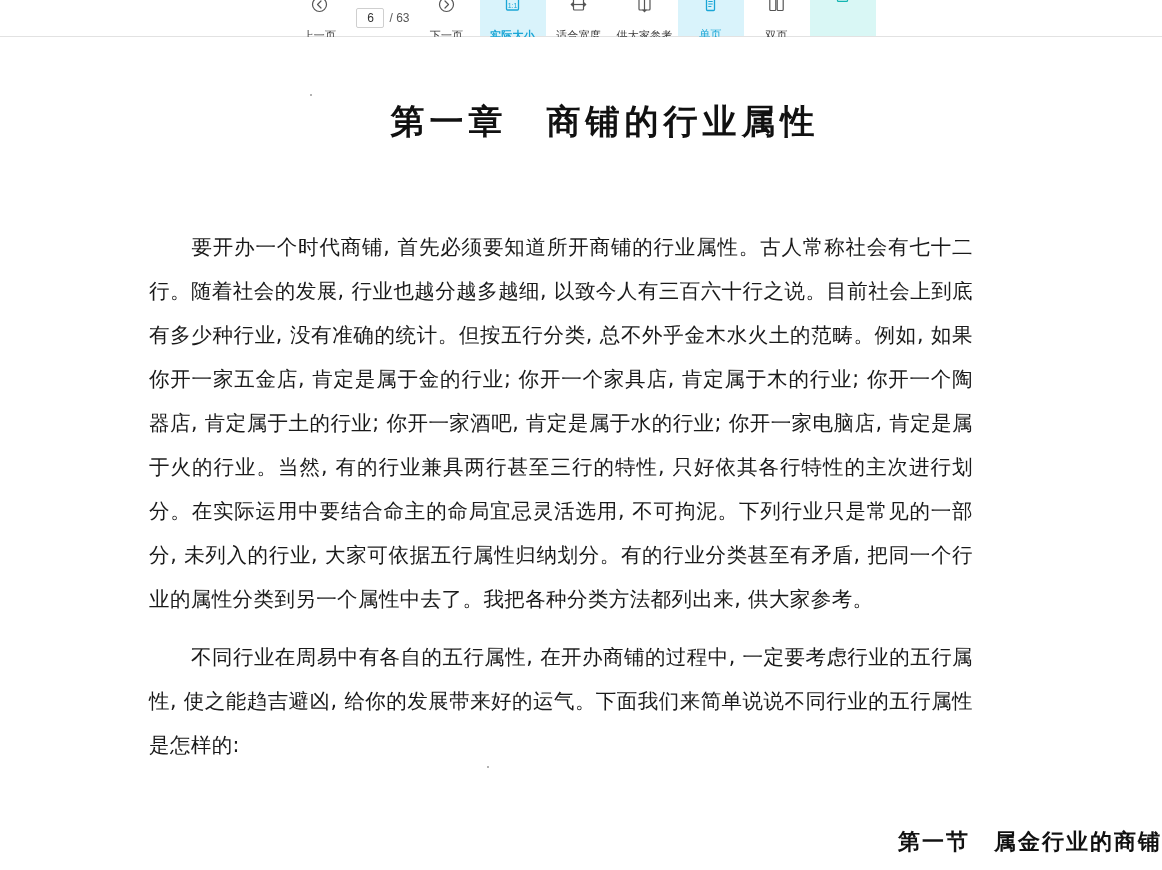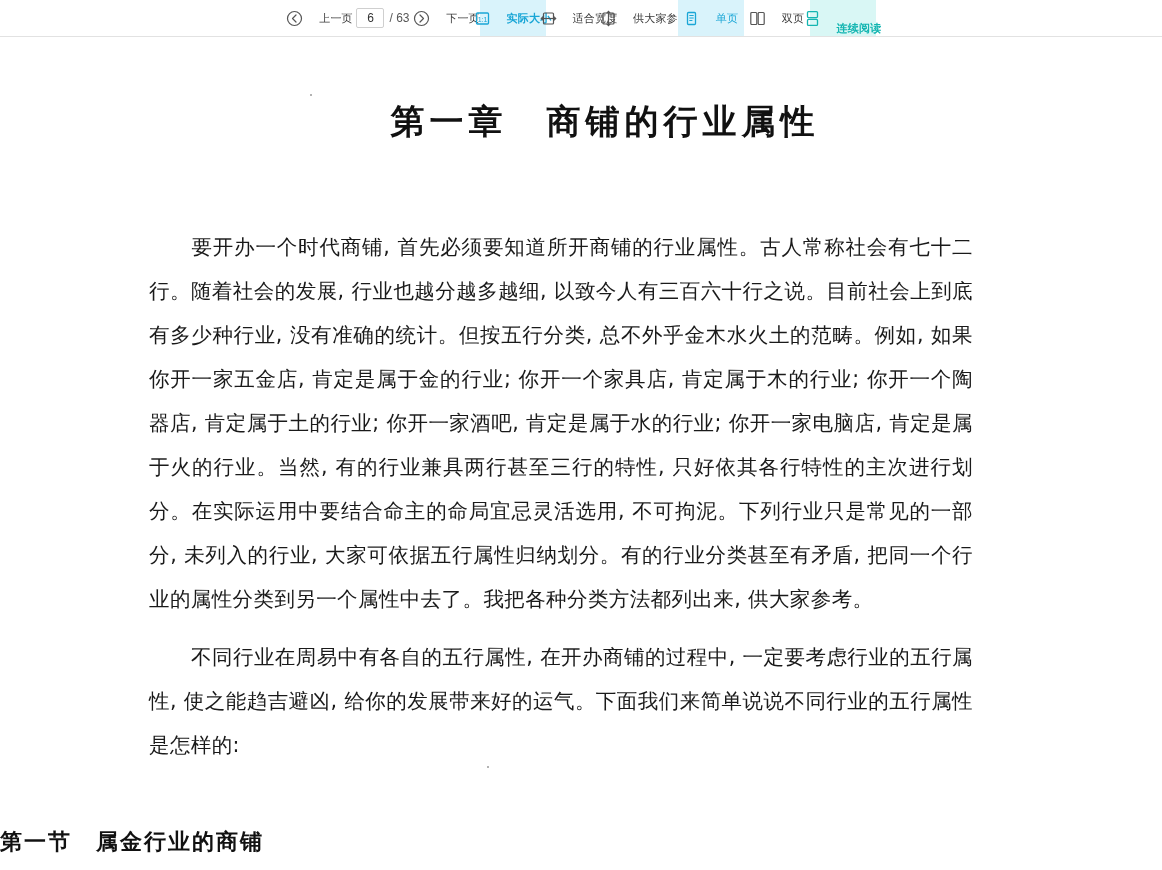--- a/index.html
+++ b/index.html
@@ -22,21 +22,21 @@
     border-bottom: 1px solid #e2e2e2;
     display: flex;
     align-items: stretch;
     justify-content: center;
     gap: 0px;
   }
   .tb-btn {
     width: 66px;
     height: 36px;
     display: flex;
-    flex-direction: row;
+    flex-direction: column;
     align-items: center;
     justify-content: center;
     gap: 16px;
     cursor: pointer;
     user-select: none;
     color: #3a3a3a;
     background: transparent;
     border: none;
     padding: 0;
   }
@@ -51,20 +51,21 @@
     line-height: 12px;
     letter-spacing: 0.2px;
     white-space: nowrap;
   }
   .tb-btn.highlight {
     background: #d9f3fb;
   }
   .tb-btn.highlight .tb-label { color: #1aa6d6; font-weight: bold; }
   .tb-btn.active-blue {
     background: #d9f3fb;
+    font-family: Liberation Mono, monospace;
   }
   .tb-btn.active-blue .tb-label { color: #1aa6d6; }
   .tb-btn.teal .tb-label { color: #13b5b1; font-weight: bold; margin-top: 20px; }
   .tb-btn.teal { background: #d9f7f5; }
 
   .pager {
     display: flex;
     align-items: center;
     justify-content: center;
     height: 36px;
@@ -139,21 +140,21 @@
   }
   .p1 { top: 188px; }
   .p2 { top: 598px; }
   .indent { display: inline-block; width: 42px; }
 
   .section-title {
     position: absolute;
     left: 0;
     top: 790px;
     width: 1162px;
-    text-align: left;
+    text-align: right;
     font-family: "DejaVu Sans", sans-serif;
     font-weight: bold;
     font-size: 22px;
     letter-spacing: 2px;
     color: #111111;
     white-space: pre;
   }
 </style>
 </head>
 <body>

